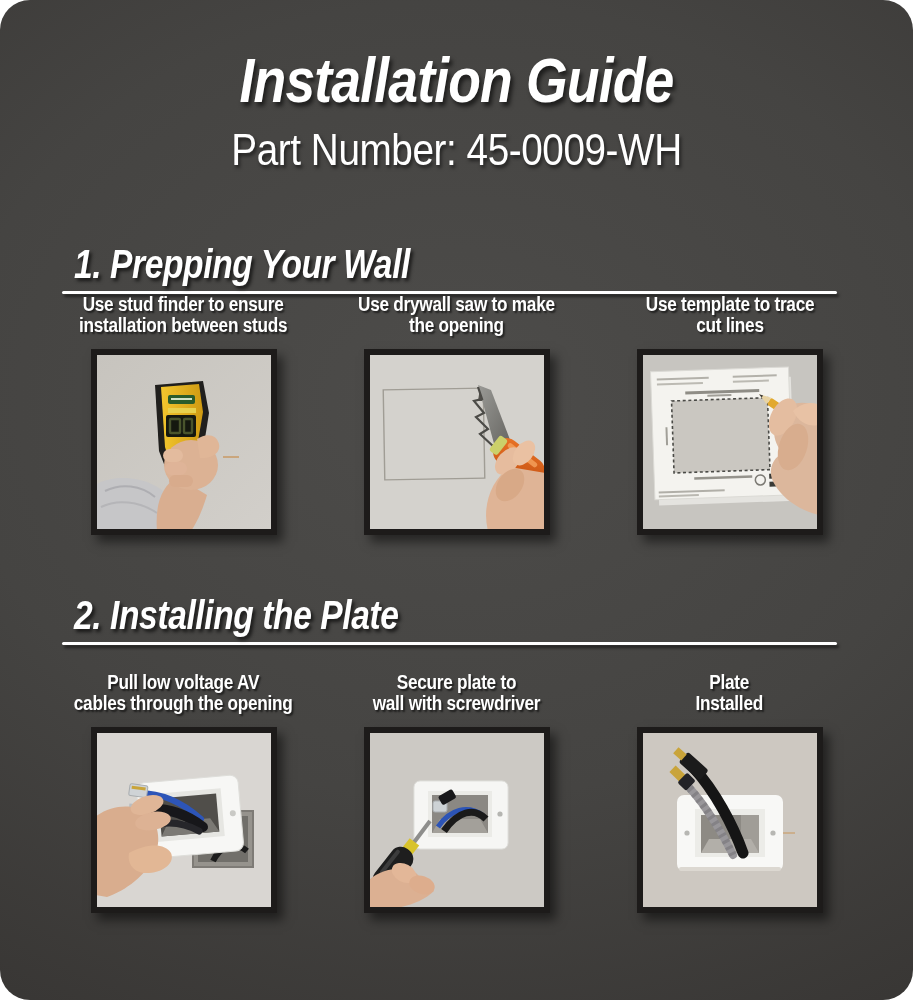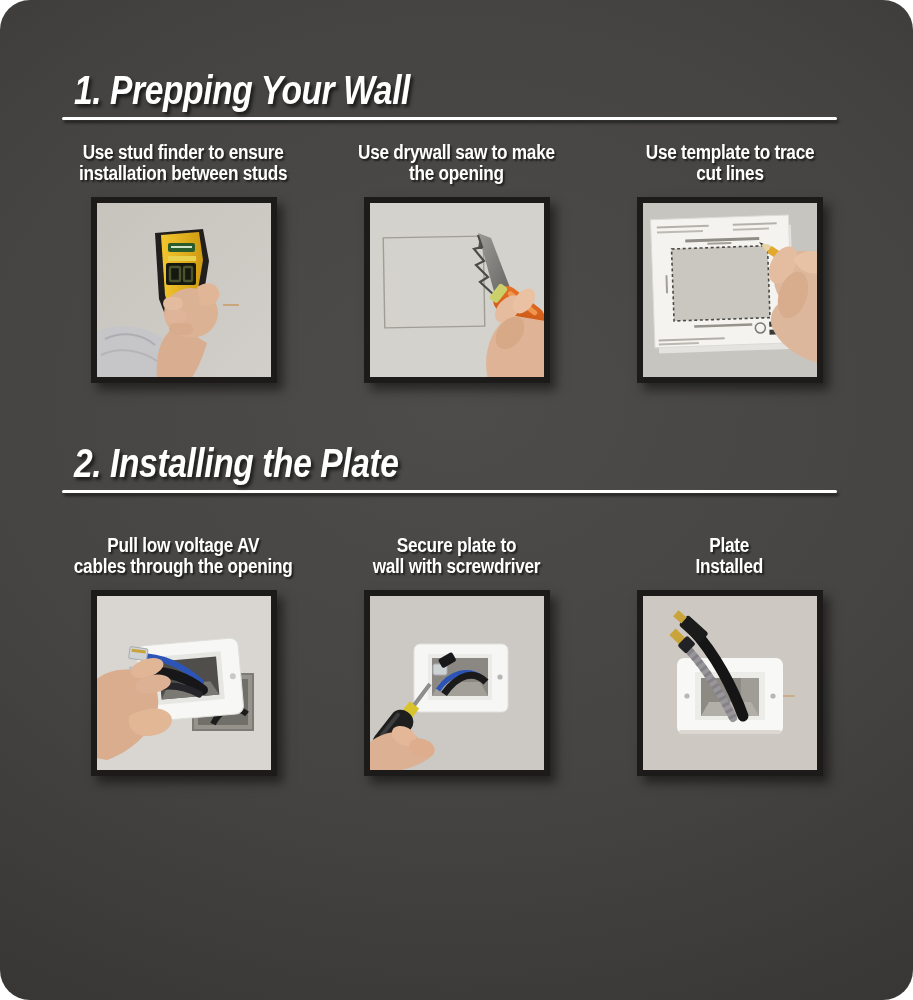--- a/index.html
+++ b/index.html
@@ -23,39 +23,43 @@
     margin:0 0 0 74px;color:#fff;font-size:40px;line-height:44px;font-weight:bold;font-style:italic;
     letter-spacing:-0.5px;display:inline-block;transform:scaleX(0.84);transform-origin:0 50%;
     text-shadow:3px 3px 4px rgba(0,0,0,0.65);
   }
   .section-1{margin-top:68px;}
   .section-2{margin-top:58px;}
   .divider{
     height:3px;background:#ffffff;border-radius:2px;margin:5px 76px 0 62px;
     box-shadow:2px 3px 3px rgba(0,0,0,0.55);
   }
-  .steps{display:flex;justify-content:center;margin-top:22px;}
-  .steps-2{margin-top:42px;}
+  .steps{display:flex;justify-content:center;}
+  .steps-2{margin-top:27px;}
   .step{width:273px;display:flex;flex-direction:column;align-items:center;}
   .caption{
     height:42px;color:#fff;font-size:20px;line-height:21px;font-weight:bold;text-align:center;
     white-space:pre-line;letter-spacing:-0.3px;transform:scaleX(0.86);transform-origin:50% 0;
     text-shadow:2px 2px 2px rgba(0,0,0,0.6);
   }
   .photo{
     margin-top:13px;width:174px;height:174px;border:6px solid #1d1b1a;
     box-shadow:6px 7px 10px rgba(0,0,0,0.5);background:#ccc9c4;
   }
   .photo svg{display:block;}
 </style>
 </head>
 <body>
 
 <div class="card">
 
+  <div class="header">
+    <h1 class="page-title">Installation Guide</h1>
+    <div class="part-number">Part Number: 45-0009-WH</div>
+  </div>
 
   <div class="section section-1">
     <h2 class="section-heading">1. Prepping Your Wall</h2>
     <div class="divider"></div>
     <div class="steps">
 
       <div class="step">
         <div class="caption">Use stud finder to ensure
 installation between studs</div>
         <div class="photo">

